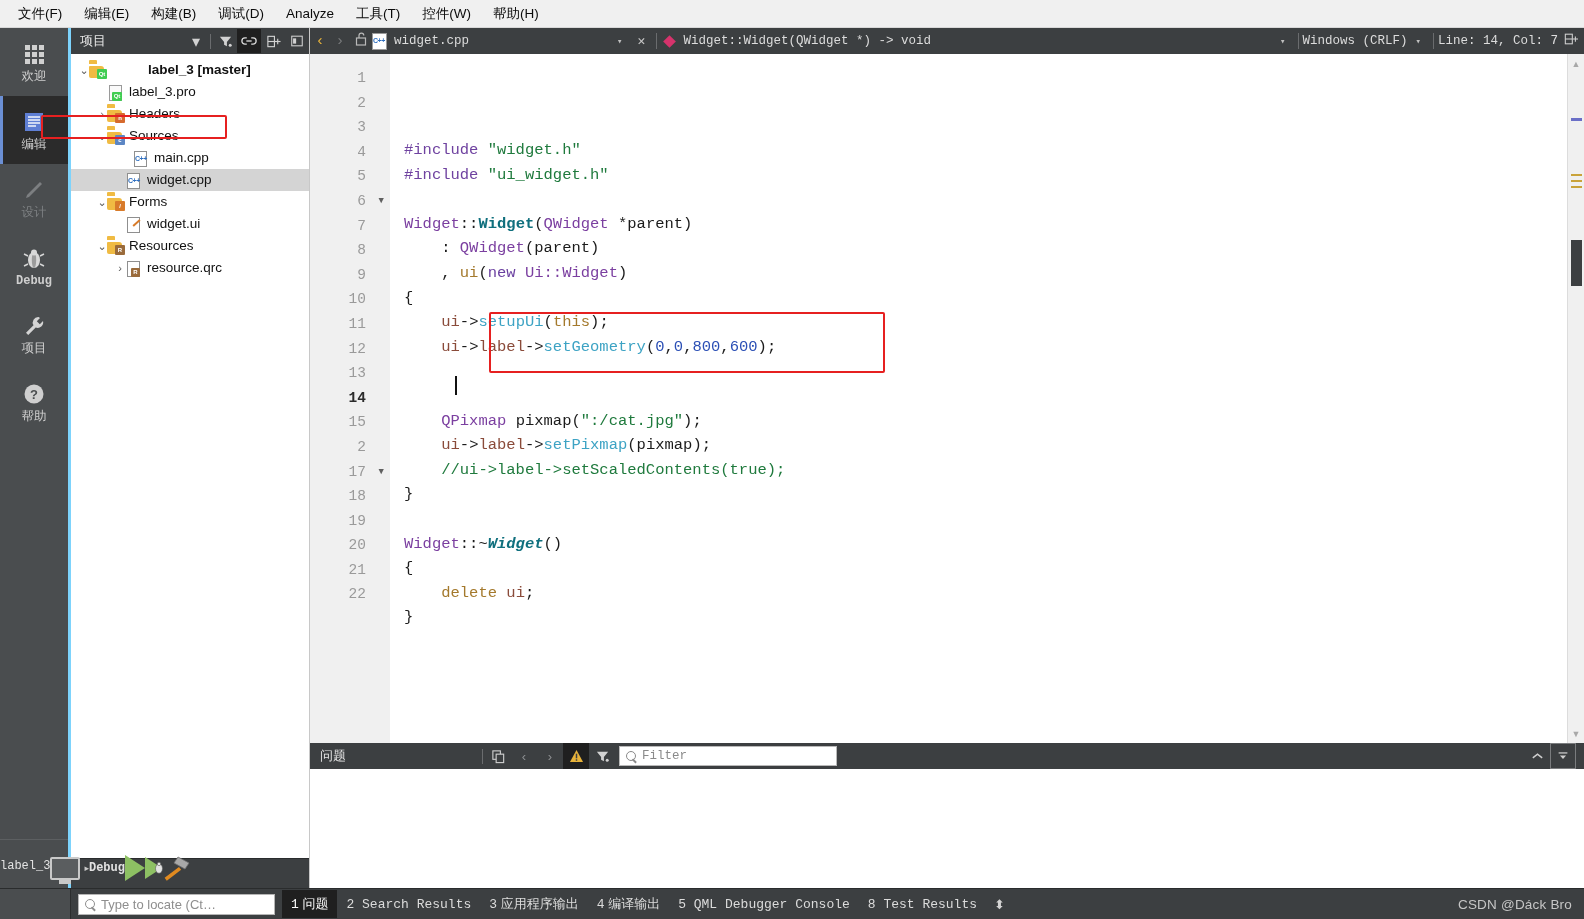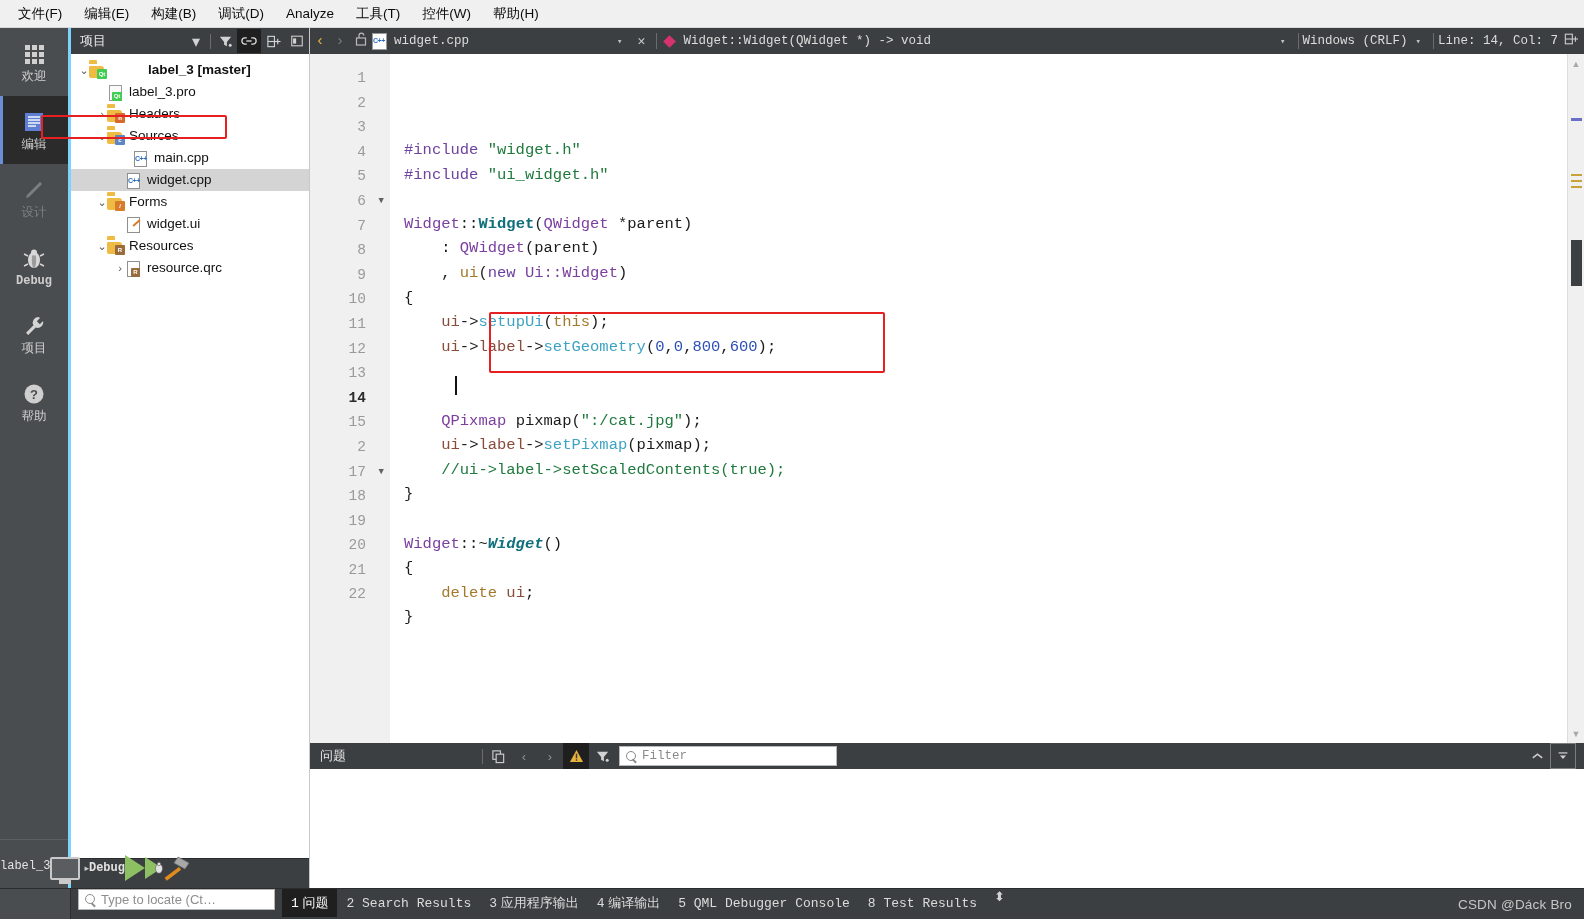--- a/index.html
+++ b/index.html
@@ -296,21 +296,21 @@
     width: 218px; height: 20px; background: #ffffff;
     display: flex; align-items: center; padding: 0 6px; gap: 5px;
     font-family: "Liberation Mono", monospace; font-size: 12.5px; color: #8a8a8a;
     margin-left: 4px; border: 1px solid #b9b9b9;
   }
   .out-body { flex: 1 1 auto; background: #ffffff; }
 
   
   .statusbar {
     height: 31px; flex: 0 0 31px; background: #3c3f41;
-    display: flex; align-items: flex-start; color: #e0e0e0;
+    display: flex; align-items: center; color: #e0e0e0;
     position: relative; border-top: 1px solid #2a2c2d;
   }
   .sb-left { width: 71px; flex: 0 0 71px; height: 31px; background: #4a4d4f; border-right: 1px solid #2b2d2e; }
   .locatebox {
     width: 197px; height: 21px; background: #fff; border: 1px solid #b5b5b5;
     display: flex; align-items: center; gap: 5px; padding: 0 6px;
     font-size: 13px; color: #8e8e8e; margin-left: 7px;
   }
   .sb-tabs { display: flex; align-items: center; margin-left: 7px; gap: 0px; }
   .sb-tab {

